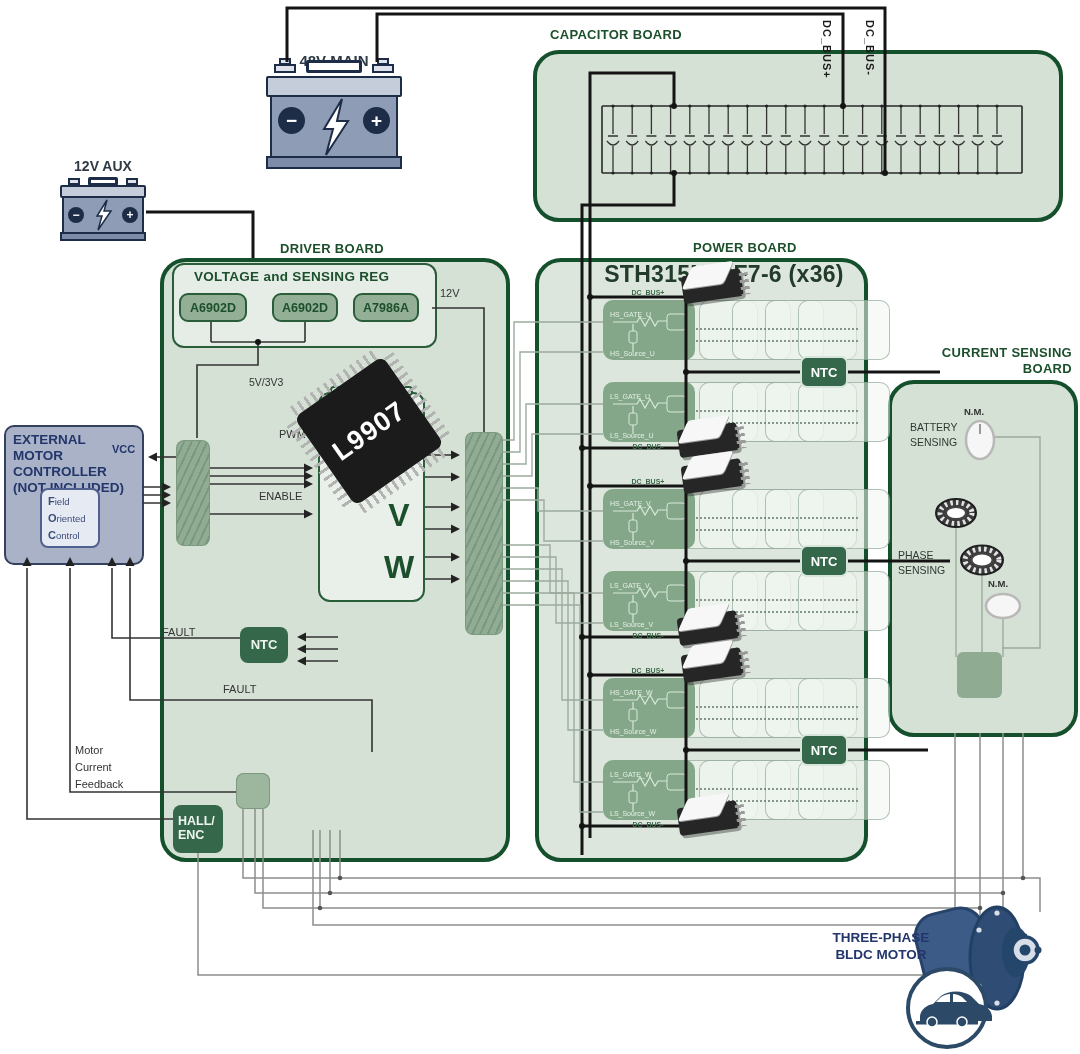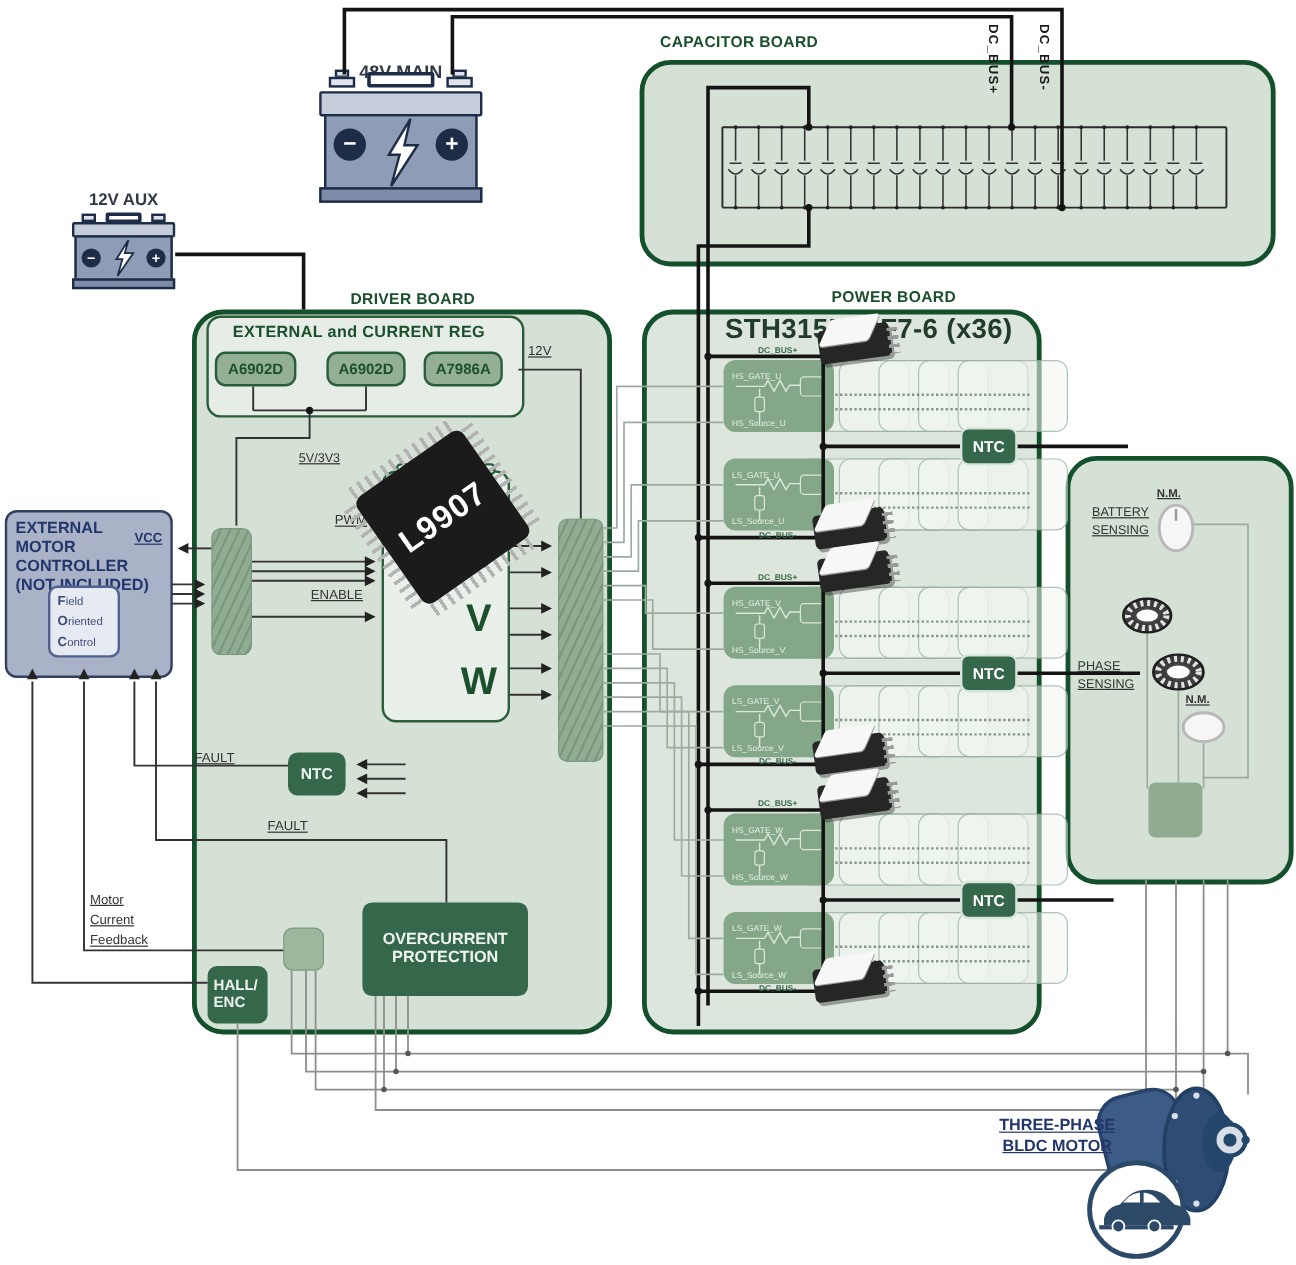--- a/index.html
+++ b/index.html
@@ -5,21 +5,21 @@
   html,body{margin:0;padding:0;background:#fff;font-family:"Liberation Sans",sans-serif;}
   .stage{position:relative;width:1080px;height:1054px;background:#fff;overflow:hidden;}
   .abs{position:absolute;}
   .board{position:absolute;background:#d6e1d6;border:4px solid #14502c;border-radius:26px;box-sizing:border-box;}
   .btitle{position:absolute;font-weight:bold;font-size:13px;color:#1c4f2c;letter-spacing:.3px;white-space:nowrap;}
   .innerbox{position:absolute;background:#e6ede6;border:2.5px solid #2a5d3a;border-radius:12px;box-sizing:border-box;}
   .chip{position:absolute;background:#93b096;border:2px solid #2a5d3a;border-radius:9px;color:#1c4f2c;font-weight:bold;font-size:12.5px;display:flex;align-items:center;justify-content:center;box-sizing:border-box;}
   .gblock{position:absolute;background:#35684a;color:#eef5ef;font-weight:bold;border-radius:8px;display:flex;flex-direction:column;align-items:center;justify-content:center;text-align:center;box-sizing:border-box;line-height:1.1;}
   .conn{position:absolute;background:#90ac93;border-radius:8px;box-shadow:inset 0 0 0 1px #7c9a80;}
   .tex{background-image:repeating-linear-gradient(115deg,rgba(28,60,40,.18) 0 2px,transparent 2px 7px);}
-  .lbl{position:absolute;font-size:11px;color:#333;white-space:nowrap;text-decoration:underline;}
+  .lbl{position:absolute;font-size:11px;color:#333;white-space:nowrap;}
   .navy{color:#23366b;font-weight:bold;}
   .vert{position:absolute;writing-mode:vertical-rl;font-size:11px;font-weight:bold;color:#1a1a1a;letter-spacing:1px;white-space:nowrap;}
   .gb{position:absolute;width:92px;height:60px;background:#85a789;border-radius:10px;}
   .gb-g,.gb-s{position:absolute;font-size:7px;color:#e3f0e5;white-space:nowrap;}
   .gb-g{left:7px;top:11px;} .gb-s{left:7px;bottom:3px;}
   .buslbl{position:absolute;width:70px;text-align:center;font-size:7px;font-weight:bold;color:#3c6b4a;white-space:nowrap;}
   .ghost-stack{position:absolute;width:235px;}
   .ghost{position:absolute;top:0;width:92px;height:100%;background:rgba(240,246,241,.55);border:1px solid rgba(110,140,120,.5);border-radius:10px;box-sizing:border-box;}
   .dotrow{position:absolute;left:44px;right:10px;border-top:2px dotted #64796a;opacity:.75;}
   .ntc-s{position:absolute;left:800px;width:48px;height:32px;background:#35684a;border:2px solid #d7e5da;border-radius:7px;color:#fff;font-weight:bold;font-size:13px;display:flex;align-items:center;justify-content:center;box-sizing:border-box;}
@@ -50,22 +50,26 @@
 <body>
 
 <div class="stage">
 
   <div class="board" style="left:533px;top:50px;width:530px;height:172px;"></div>
   <div class="board" style="left:160px;top:258px;width:350px;height:604px;"></div>
   <div class="board" style="left:535px;top:258px;width:333px;height:604px;background:#dce6dc;"></div>
   <div class="board" style="left:888px;top:380px;width:190px;height:357px;"></div>
 
   <div class="btitle" style="left:550px;top:27px;text-align:right;">CAPACITOR BOARD</div>
-  <div class="btitle" style="left:292px;top:241px;">DRIVER BOARD</div>
+  <div class="btitle" style="left:280px;top:241px;">DRIVER BOARD</div>
   <div class="btitle" style="left:693px;top:240px;">POWER BOARD</div>
+  <div class="btitle" style="left:900px;top:345px;width:172px;text-align:right;line-height:16px;">
+    <span>CURRENT SENSING</span><br>
+    <span>BOARD</span>
+  </div>
 
   <div class="abs" style="left:266px;top:52px;width:136px;height:124px;">
     <div class="batt-label" style="top:0;font-size:15px;">48V MAIN</div>
     <div class="bt-nub" style="left:13px;top:6px;"></div>
     <div class="bt-nub" style="right:13px;top:6px;"></div>
     <div class="bt-term" style="left:8px;top:12px;"></div>
     <div class="bt-term" style="right:8px;top:12px;"></div>
     <div class="bt-handle" style="left:40px;top:8px;width:56px;height:13px;"></div>
     <div class="bt-top" style="left:0;top:24px;width:136px;height:21px;"></div>
     <div class="bt-body" style="left:4px;top:43px;width:128px;height:63px;">
@@ -108,43 +112,39 @@
     <div>CONTROLLER</div>
     <div>(NOT INCLUDED)</div>
   </div>
   <div class="foc">
     <div><b>F</b><span>ield</span></div>
     <div><b>O</b><span>riented</span></div>
     <div><b>C</b><span>ontrol</span></div>
   </div>
 
   <div class="innerbox" style="left:172px;top:263px;width:265px;height:85px;"></div>
-  <div class="btitle" style="left:194px;top:269px;font-size:13.5px;">EXTERNAL and CURRENT REG</div>
+  <div class="btitle" style="left:194px;top:269px;font-size:13.5px;">VOLTAGE and SENSING REG</div>
   <div class="chip" style="left:179px;top:293px;width:68px;height:29px;">A6902D</div>
   <div class="chip" style="left:272px;top:293px;width:66px;height:29px;">A6902D</div>
   <div class="chip" style="left:353px;top:293px;width:66px;height:29px;">A7986A</div>
 
   <div class="innerbox" style="left:318px;top:392px;width:107px;height:210px;background:#e9efe9;"></div>
   <div class="tab" style="left:330px;top:386px;"></div>
   <div class="tab" style="left:393px;top:386px;"></div>
   <div class="uvw" style="left:376px;top:444px;">U</div>
   <div class="uvw" style="left:376px;top:497px;">V</div>
   <div class="uvw" style="left:376px;top:549px;">W</div>
 
   <div class="conn tex" style="left:176px;top:440px;width:34px;height:106px;"></div>
   <div class="conn tex" style="left:465px;top:432px;width:38px;height:203px;"></div>
   <div class="conn" style="left:236px;top:773px;width:34px;height:36px;background:#9db79f;"></div>
 
   <div class="gblock" style="left:240px;top:627px;width:48px;height:36px;font-size:13px;">
       <span>NTC</span>
     </div>
-  <div class="gblock" style="left:302px;top:752px;width:138px;height:78px;font-size:13.5px;">
-    <span>OVERCURRENT</span>
-    <span>PROTECTION</span>
-  </div>
   <div class="gblock" style="left:173px;top:805px;width:50px;height:48px;font-size:12.5px;align-items:flex-start;padding-left:5px;">
     <span>HALL/</span>
     <span>ENC</span>
   </div>
 
   <div class="btitle" style="left:598px;top:261px;width:252px;text-align:center;font-size:23px;color:#223b2b;">STH315N10F7-6 (x36)</div>
 
   <div class="ghost-stack" style="left:633px;top:300px;height:60px;">
     <div class="ghost" style="left:33px"></div>
       <div class="ghost" style="left:66px"></div>

